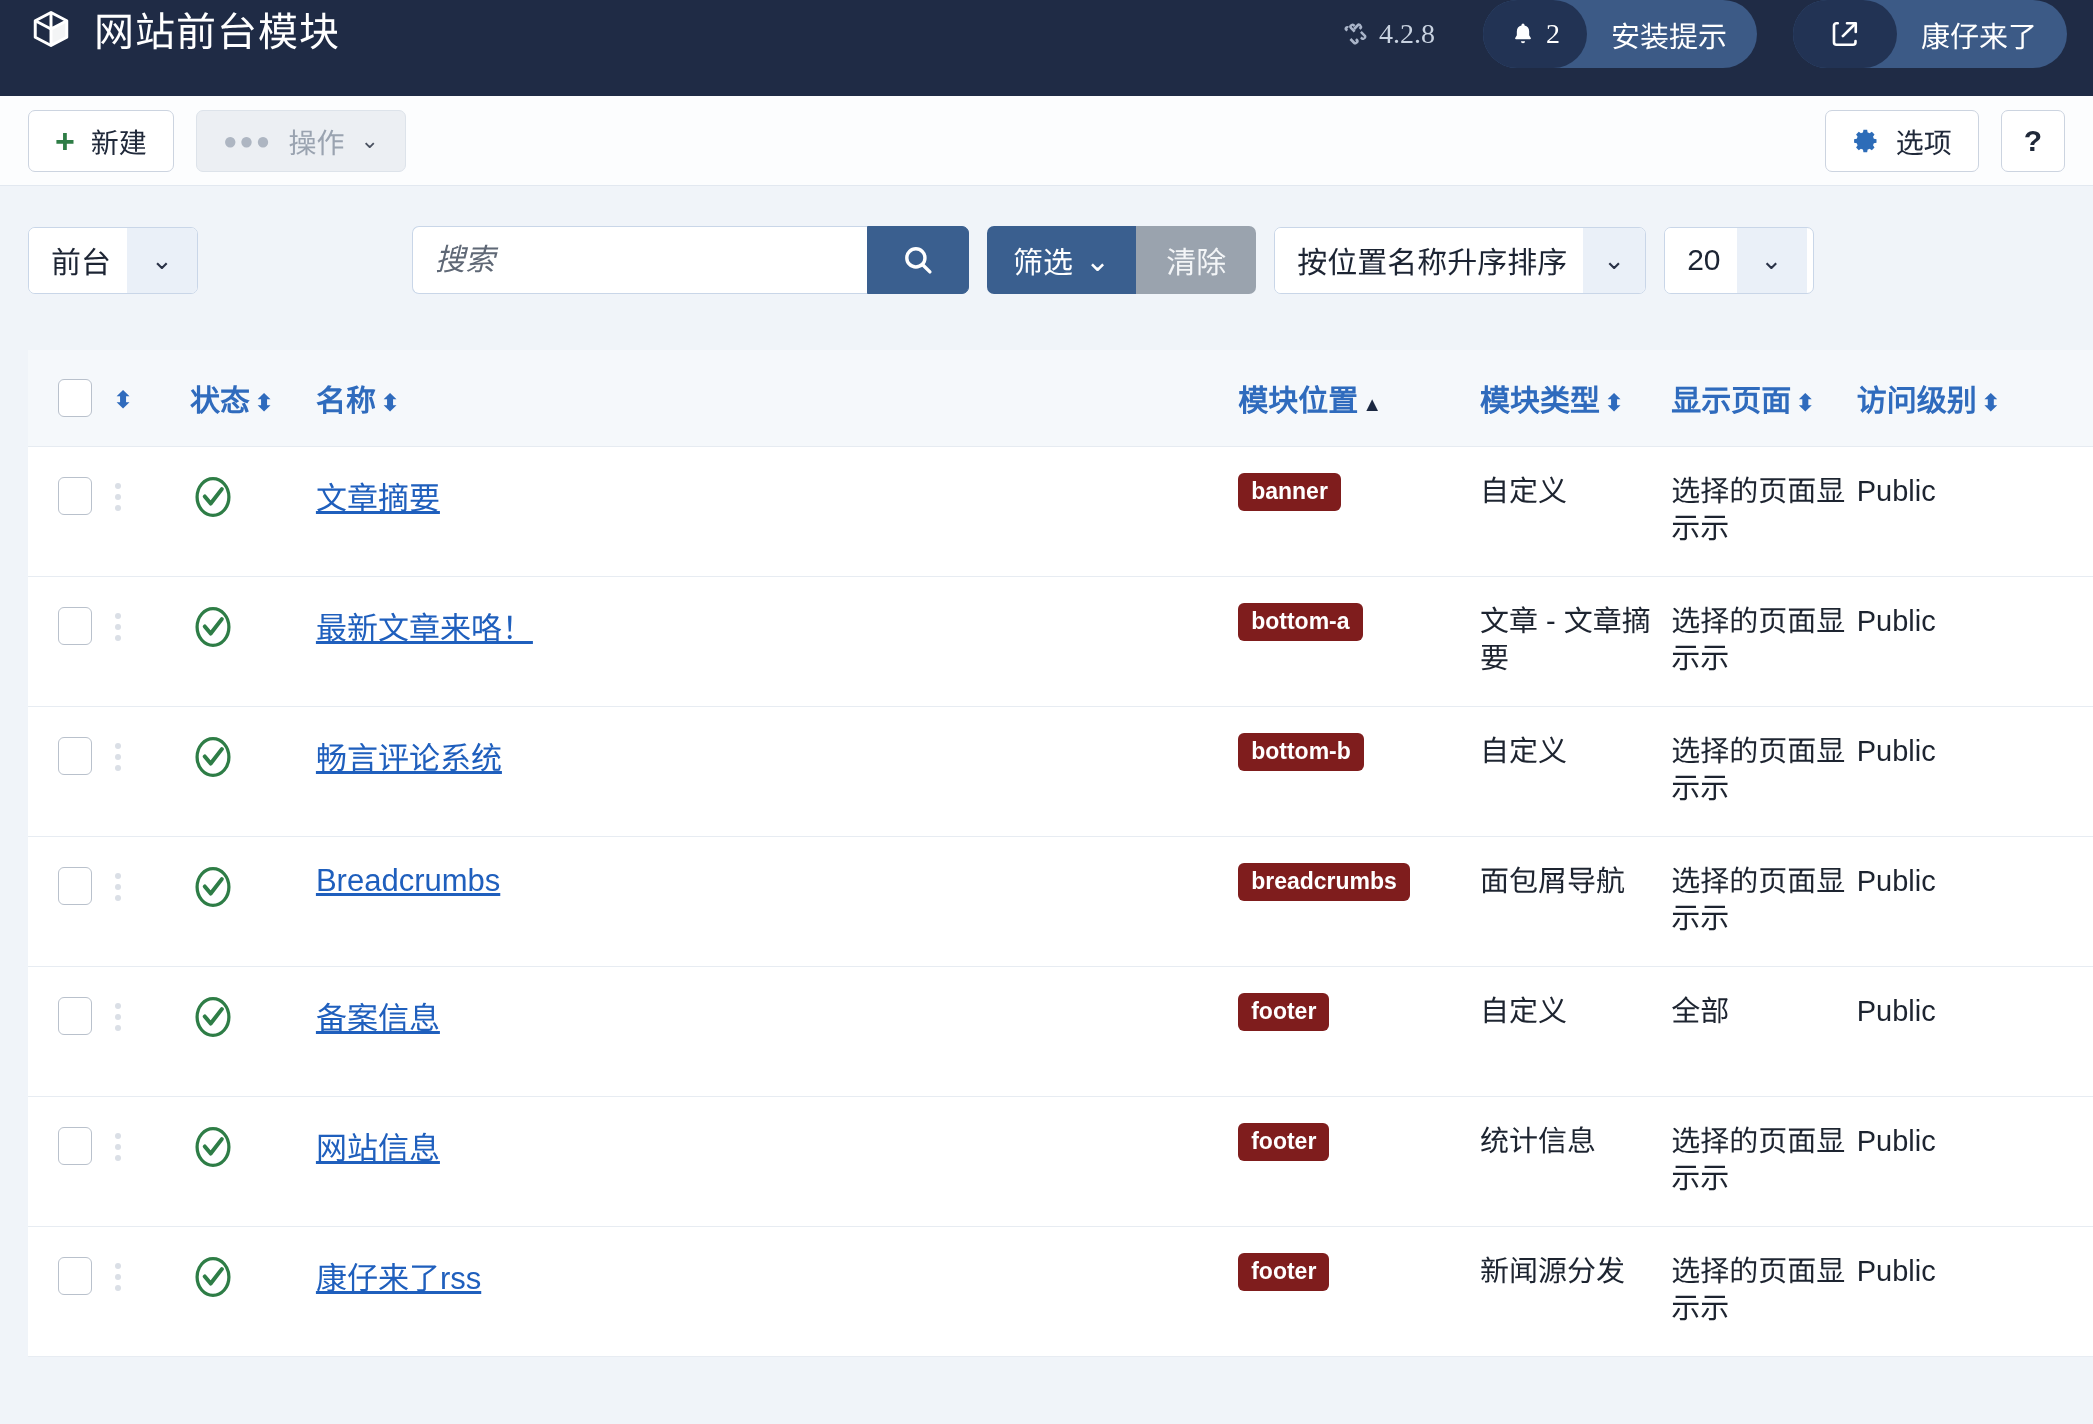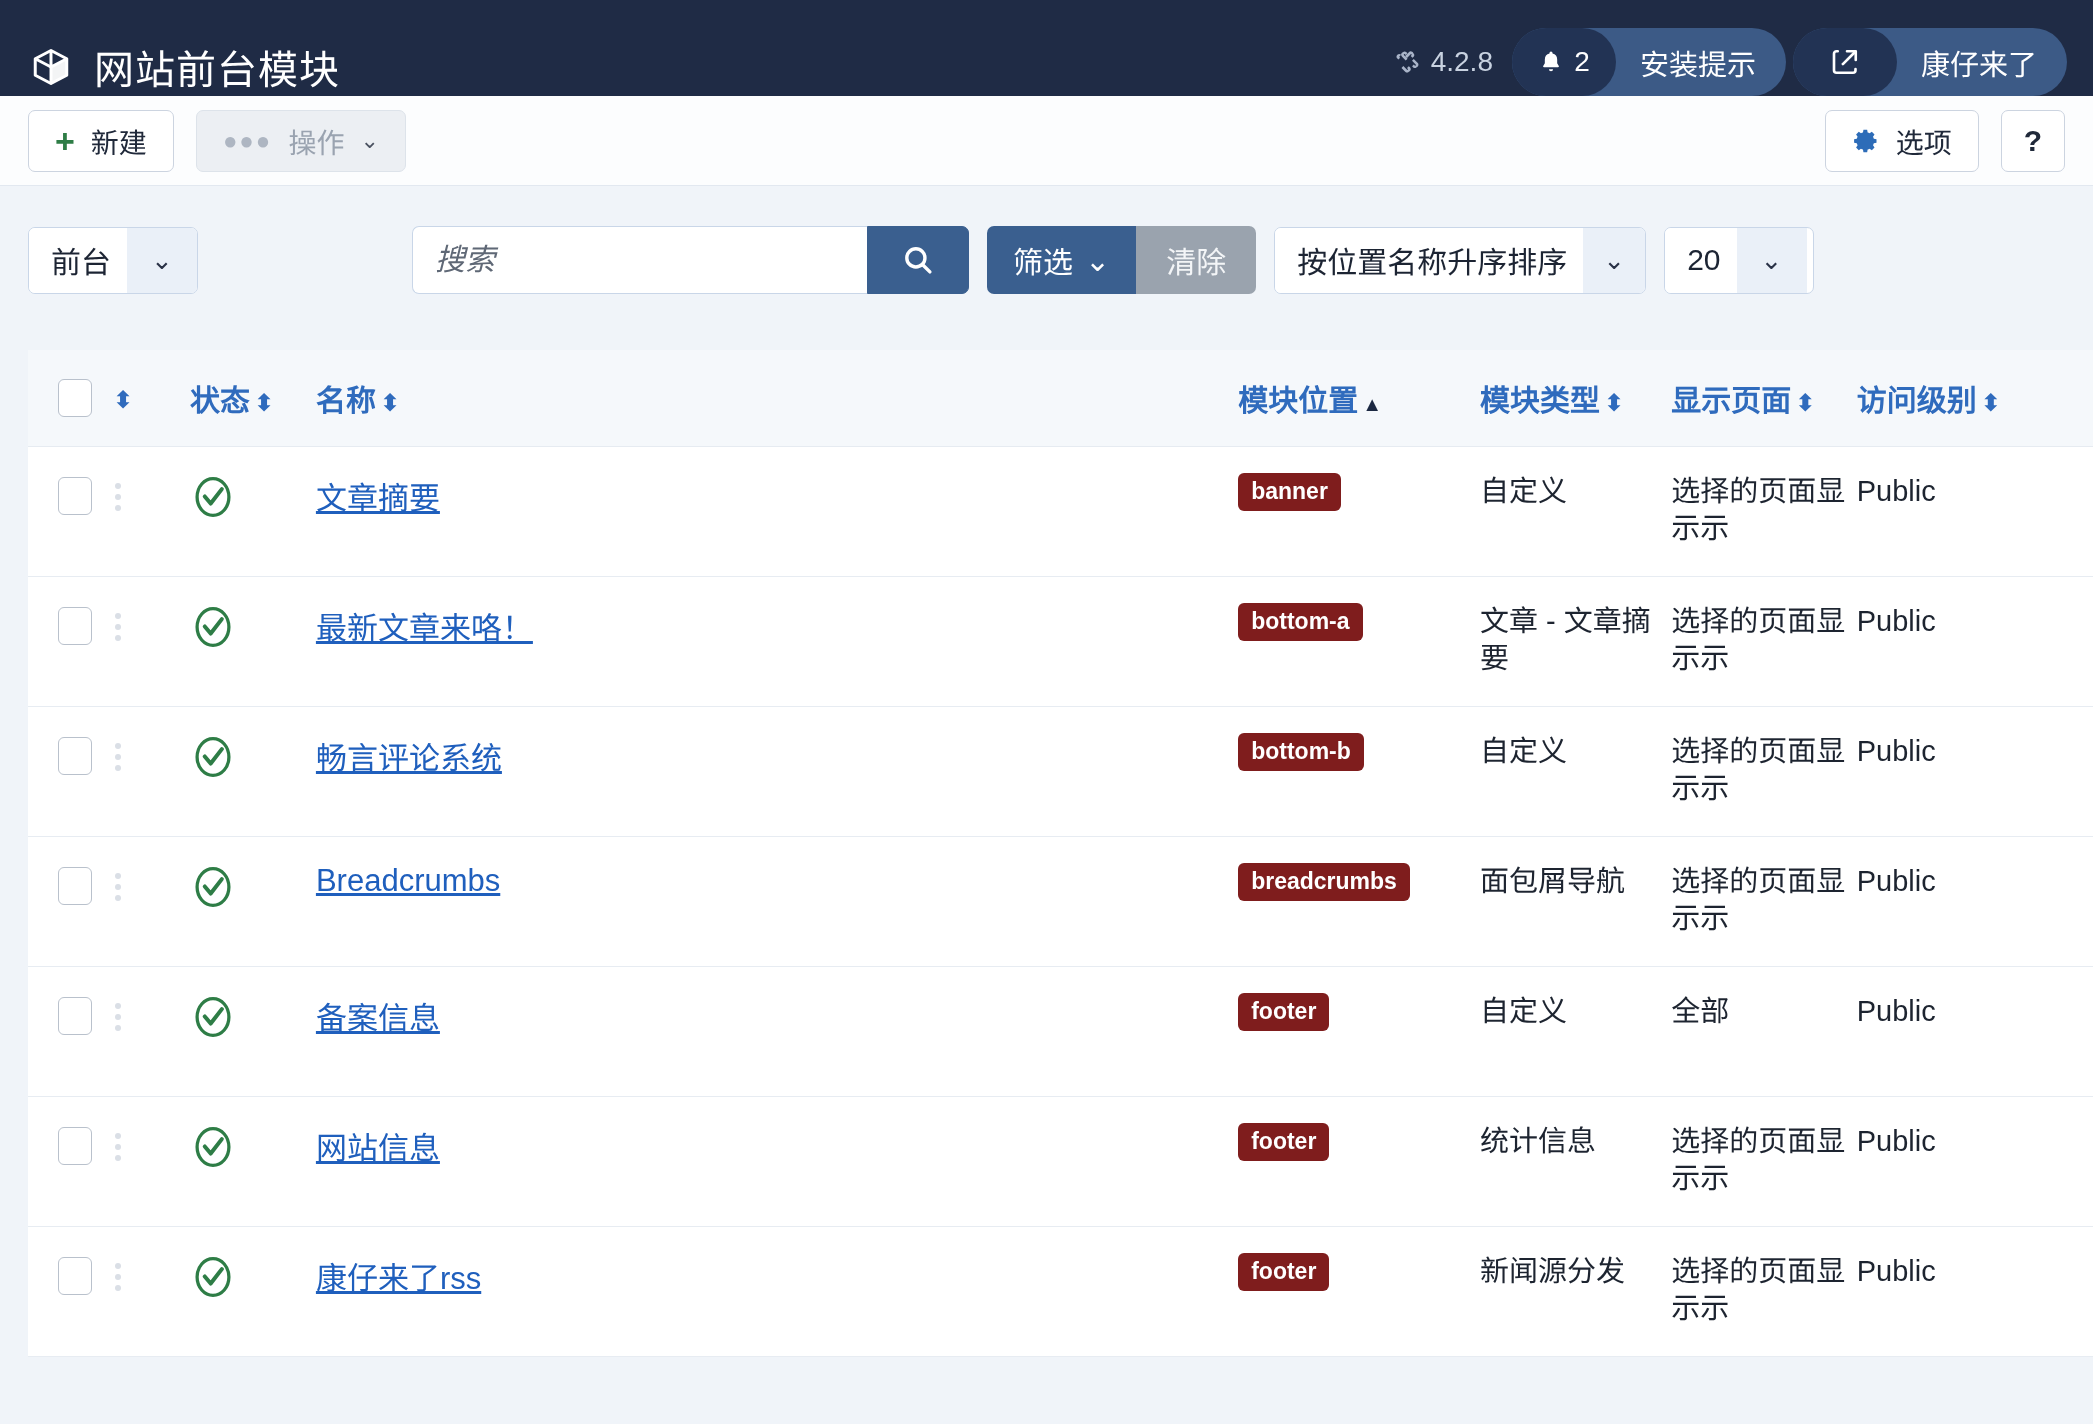--- a/index.html
+++ b/index.html
@@ -10,38 +10,39 @@
     overflow: hidden;
     background: #f0f4f9;
     font-family: "Liberation Sans", "DejaVu Sans", sans-serif;
   }
 
   
   .topbar {
     height: 96px;
     background: #1f2b45;
     display: flex;
-    align-items: flex-end;
+    align-items: flex-start;
     padding: 0 26px 0 30px;
     position: relative;
+    font-family: Liberation Serif, serif;
   }
   .brand { display: flex; align-items: center; gap: 22px; }
   .brand-icon { width: 42px; height: 44px; display: block; }
   .brand-title {
     color: #ffffff;
     font-size: 40px;
     letter-spacing: 1px;
     font-weight: 400;
     white-space: nowrap;
   }
   .topbar-right {
     margin-left: auto;
     display: flex;
     align-items: center;
-    gap: 7px;
+    gap: 36px;
   }
   .version {
     color: #c8d2e0;
     font-size: 28px;
     display: flex;
     align-items: center;
     gap: 10px;
     margin-right: 12px;
     white-space: nowrap;
   }

